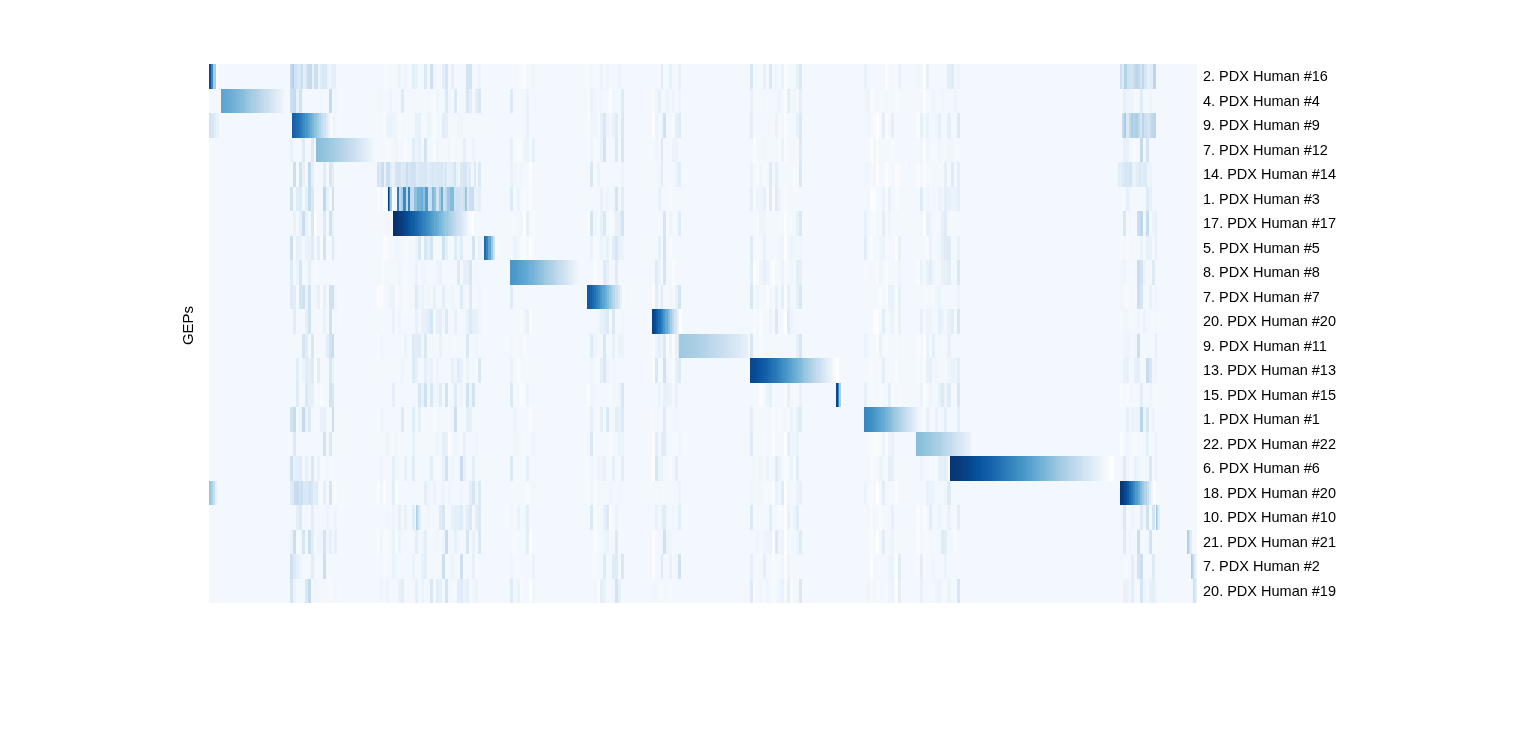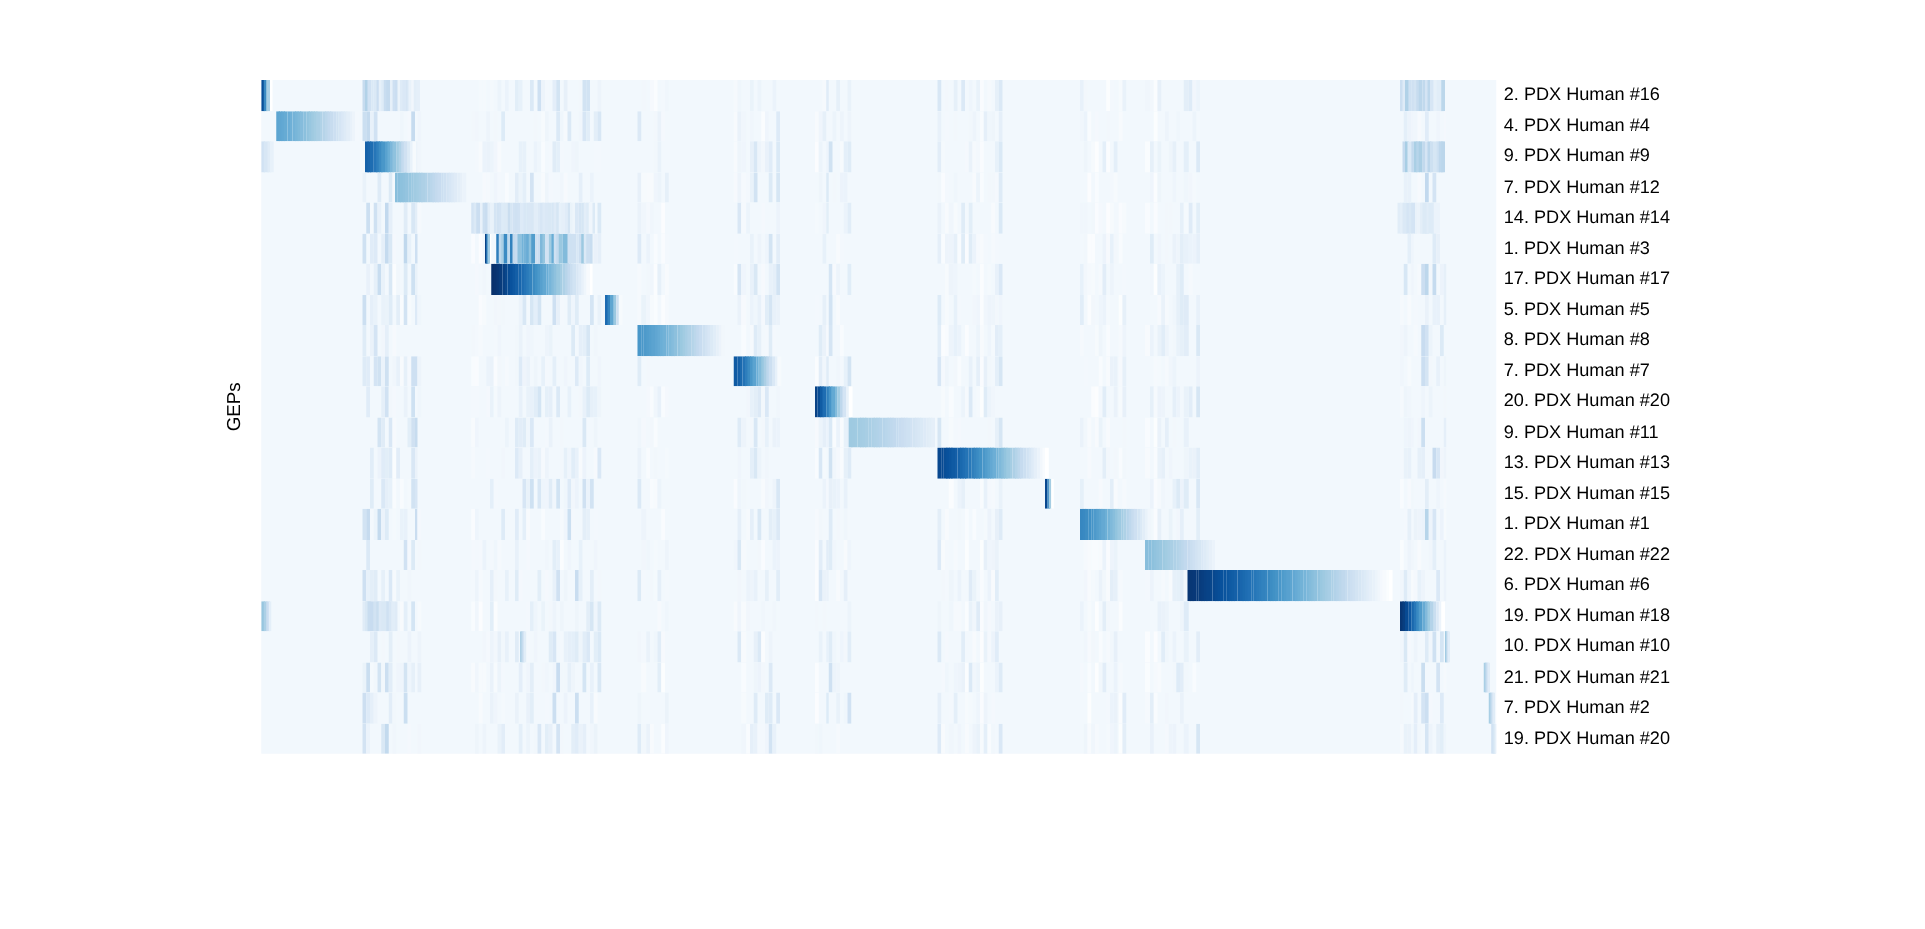--- a/index.html
+++ b/index.html
@@ -2374,21 +2374,21 @@
       <div class="row-label" style="top: 171.5px;">5. PDX Human #5</div>
       <div class="row-label" style="top: 196px;">8. PDX Human #8</div>
       <div class="row-label" style="top: 220.5px;">7. PDX Human #7</div>
       <div class="row-label" style="top: 245px;">20. PDX Human #20</div>
       <div class="row-label" style="top: 269.5px;">9. PDX Human #11</div>
       <div class="row-label" style="top: 294px;">13. PDX Human #13</div>
       <div class="row-label" style="top: 318.5px;">15. PDX Human #15</div>
       <div class="row-label" style="top: 343px;">1. PDX Human #1</div>
       <div class="row-label" style="top: 367.5px;">22. PDX Human #22</div>
       <div class="row-label" style="top: 392px;">6. PDX Human #6</div>
-      <div class="row-label" style="top: 416.5px;">19. PDX Human #18</div>
+      <div class="row-label" style="top: 416.5px;">18. PDX Human #20</div>
       <div class="row-label" style="top: 441px;">10. PDX Human #10</div>
       <div class="row-label" style="top: 465.5px;">21. PDX Human #21</div>
       <div class="row-label" style="top: 490px;">7. PDX Human #2</div>
-      <div class="row-label" style="top: 514.5px;">19. PDX Human #20</div>
+      <div class="row-label" style="top: 514.5px;">20. PDX Human #19</div>
     </div>
 
 
 </div>
 
 </body></html>

